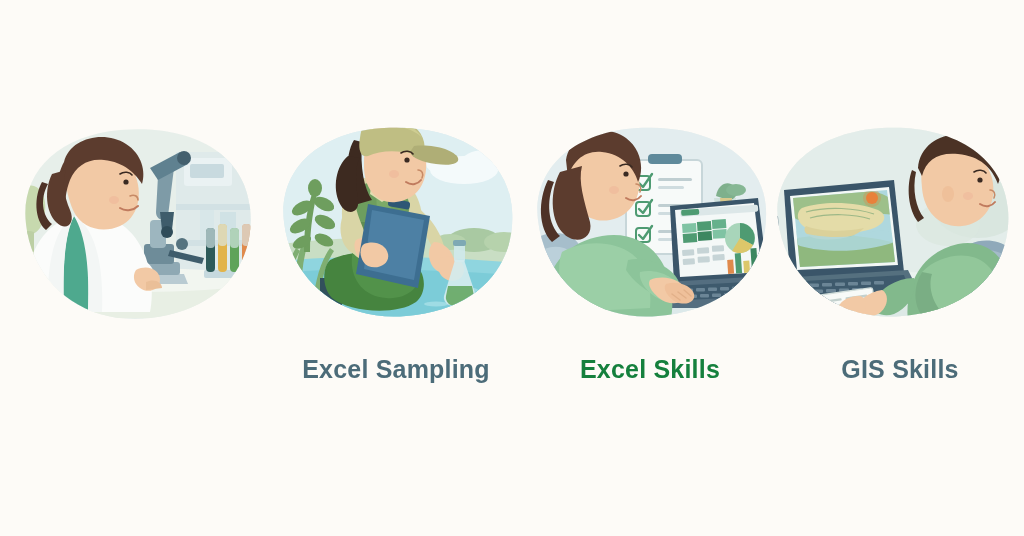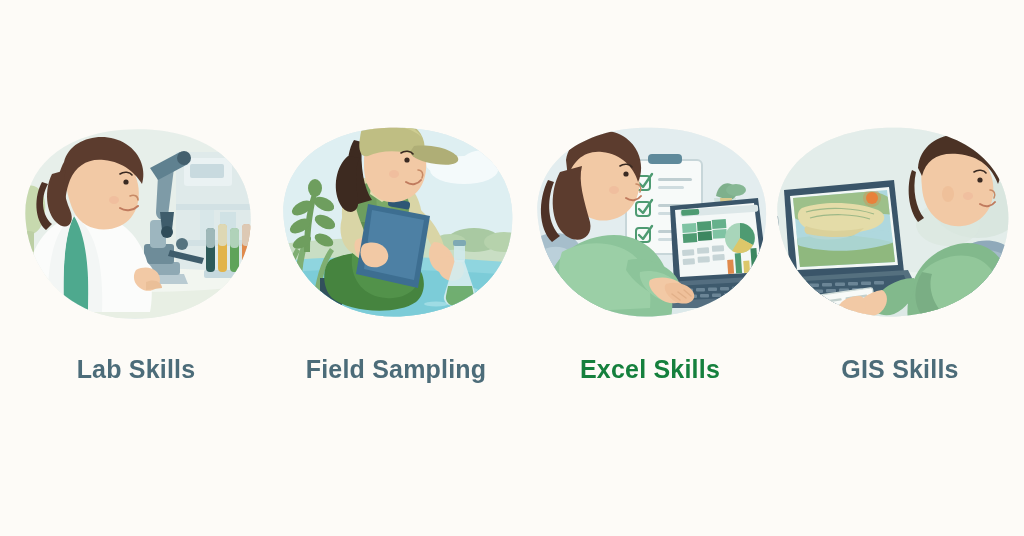--- a/index.html
+++ b/index.html
@@ -117,21 +117,20 @@
           <path d="M40 72 C32 86 34 104 44 112 L38 118 C26 108 26 84 34 70 Z" fill="#4E3227"></path>
 
           <circle cx="118" cy="70" r="2.6" fill="#3A2A22"></circle>
           <path d="M112 62 C116 59 122 60 124 63" stroke="#3A2A22" stroke-width="1.6" fill="none" stroke-linecap="round"></path>
           <path d="M122 84 C126 82 130 84 130 88" stroke="#C78A66" stroke-width="1.6" fill="none" stroke-linecap="round"></path>
           <path d="M112 96 C118 100 126 98 130 94" stroke="#C07B5E" stroke-width="2" fill="none" stroke-linecap="round"></path>
           <ellipse cx="106" cy="88" rx="5" ry="4" fill="#EFB79A" opacity="0.6"></ellipse>
         </g>
       </svg>
     </div>
-    <div class="panel-label" style="color: rgb(76, 108, 121); font-size: 25px;">Lab Skills</div>
   </div>
 
   <div class="panel" id="panel-1">
     <div class="panel-art">
       <svg viewBox="0 0 256 220" xmlns="http://www.w3.org/2000/svg">
         <defs>
           <clipPath id="blob2">
             <path d="M16 110 C10 58 50 20 116 16 C186 12 240 42 244 98 C248 152 212 198 138 204 C68 210 22 164 16 110 Z"></path>
           </clipPath>
         </defs>
@@ -222,21 +221,21 @@
           <path d="M98 12 C120 4 146 10 154 26 C146 16 124 10 102 18 Z" fill="#CECD92"></path>
 
           <circle cx="139" cy="48" r="2.6" fill="#3A2A22"></circle>
           <path d="M133 41 C137 38 143 39 145 42" stroke="#3A2A22" stroke-width="1.6" fill="none" stroke-linecap="round"></path>
           <path d="M150 58 C154 58 156 62 154 66" stroke="#C78A66" stroke-width="1.6" fill="none" stroke-linecap="round"></path>
           <path d="M138 70 C144 74 150 72 153 68" stroke="#C07B5E" stroke-width="2" fill="none" stroke-linecap="round"></path>
           <ellipse cx="126" cy="62" rx="5" ry="4" fill="#EFB79A" opacity="0.6"></ellipse>
         </g>
       </svg>
     </div>
-    <div class="panel-label" style="color: rgb(76, 108, 121); font-size: 25px;">Field Sampling</div>
+    <div class="panel-label" style="color: rgb(76, 108, 121); font-size: 25px;">Excel Sampling</div>
   </div>
 
   <div class="panel" id="panel-2">
     <div class="panel-art">
       <svg viewBox="0 0 256 220" xmlns="http://www.w3.org/2000/svg">
         <defs>
           <clipPath id="blob3">
             <path d="M16 108 C10 58 50 20 116 16 C186 12 242 44 244 98 C246 152 210 198 136 204 C66 210 22 162 16 108 Z"></path>
           </clipPath>
         </defs>

